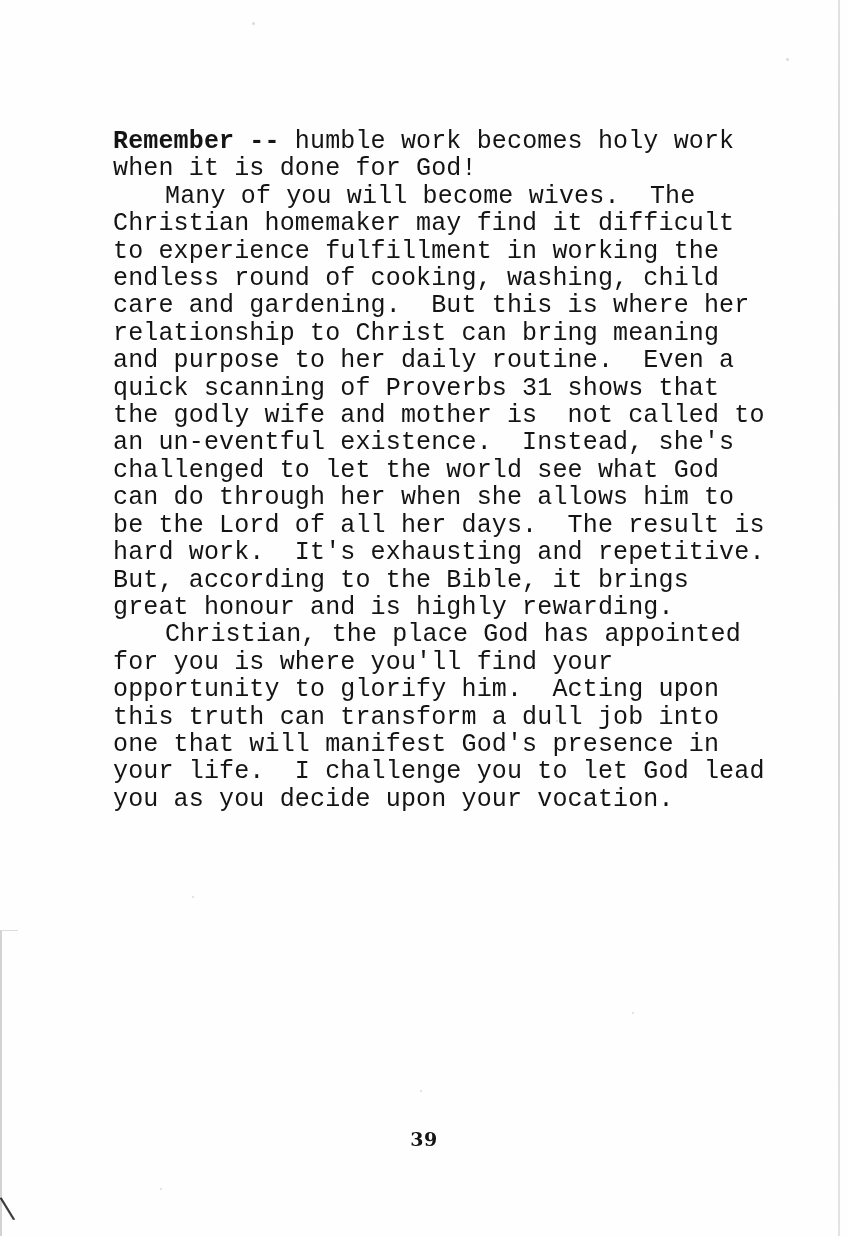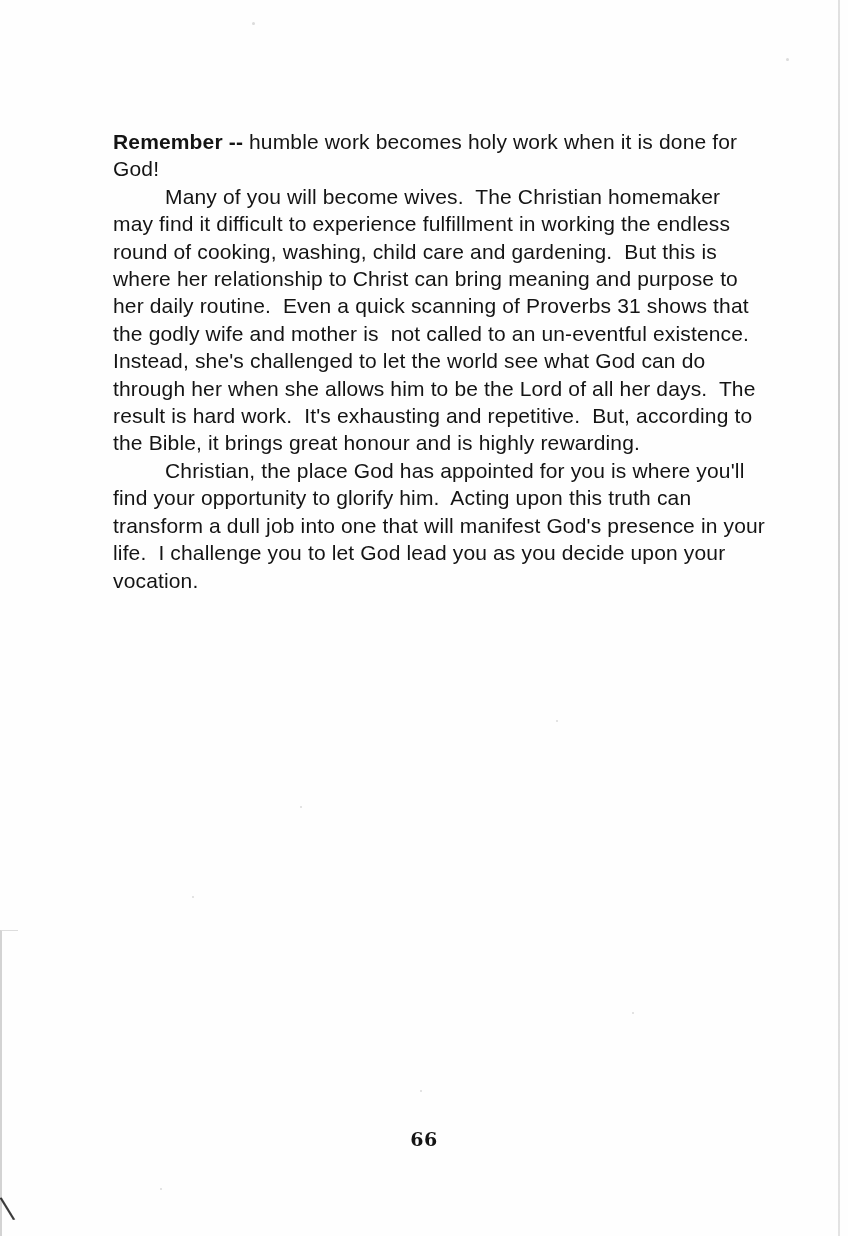--- a/index.html
+++ b/index.html
@@ -59,22 +59,22 @@
 
   .text-block {
     position: absolute;
     left: 113px;
     top: 128px;
     width: 652px;
   }
   .para {
     margin: 0;
     color: #141414;
-    font-family: Liberation Sans, sans-serif;
-    font-size: 21px;
+    font-family: Liberation Mono, monospace;
+    font-size: 25px;
     line-height: 27.4px;
     letter-spacing: 0.15px;
     text-align: left;
     white-space: pre-wrap;
   }
   .para.indent {
     text-indent: 52px;
   }
   .para .lead {
     font-weight: bold;
@@ -113,15 +113,15 @@
   <div class="text-block">
 
     <p class="para"><span class="lead">Remember --</span><span> humble work becomes holy work when it is done for God!</span></p>
 
     <p class="para indent">Many of you will become wives.  The Christian homemaker may find it difficult to experience fulfillment in working the endless round of cooking, washing, child care and gardening.  But this is where her relationship to Christ can bring meaning and purpose to her daily routine.  Even a quick scanning of Proverbs 31 shows that the godly wife and mother is  not called to an un-eventful existence.  Instead, she's challenged to let the world see what God can do through her when she allows him to be the Lord of all her days.  The result is hard work.  It's exhausting and repetitive.  But, according to the Bible, it brings great honour and is highly rewarding.</p>
 
     <p class="para indent">Christian, the place God has appointed for you is where you'll find your opportunity to glorify him.  Acting upon this truth can transform a dull job into one that will manifest God's presence in your life.  I challenge you to let God lead you as you decide upon your vocation.</p>
 
   </div>
 
-  <div class="page-number">66</div>
+  <div class="page-number">39</div>
 
 </div>
 
 </body></html>

